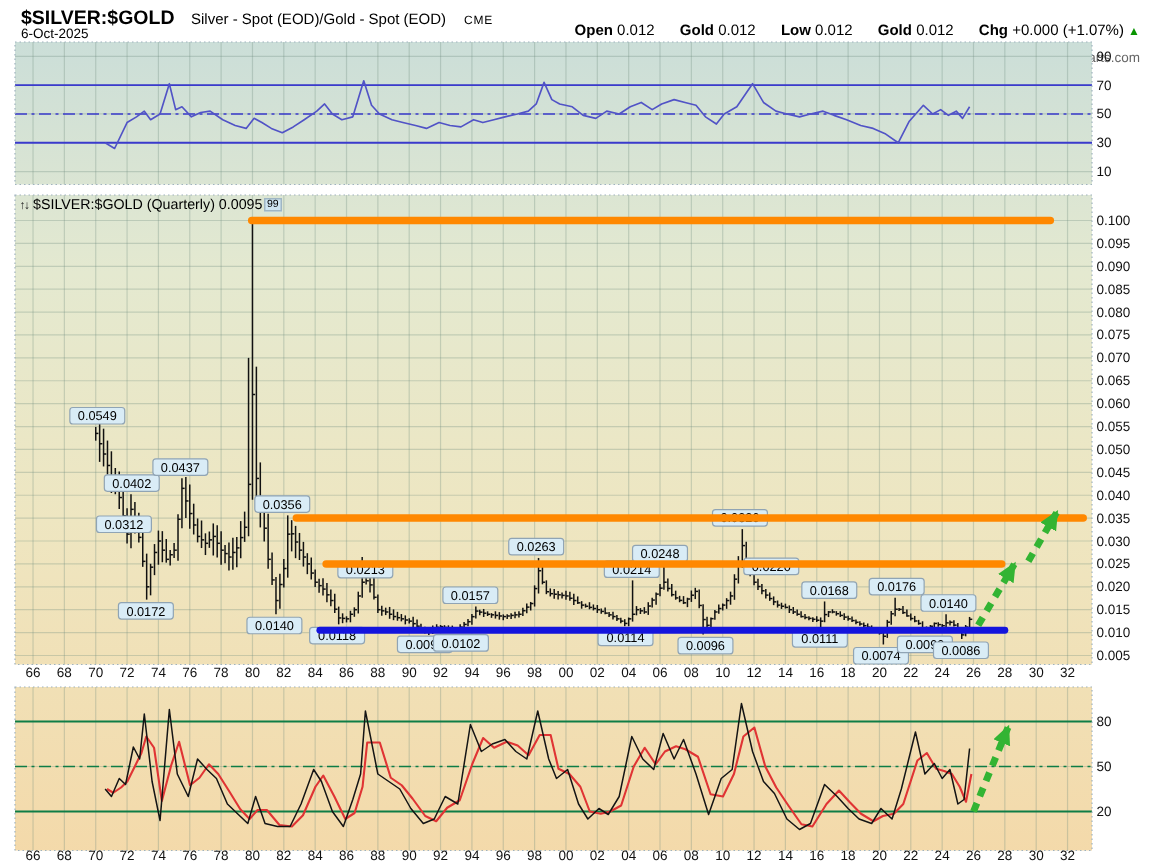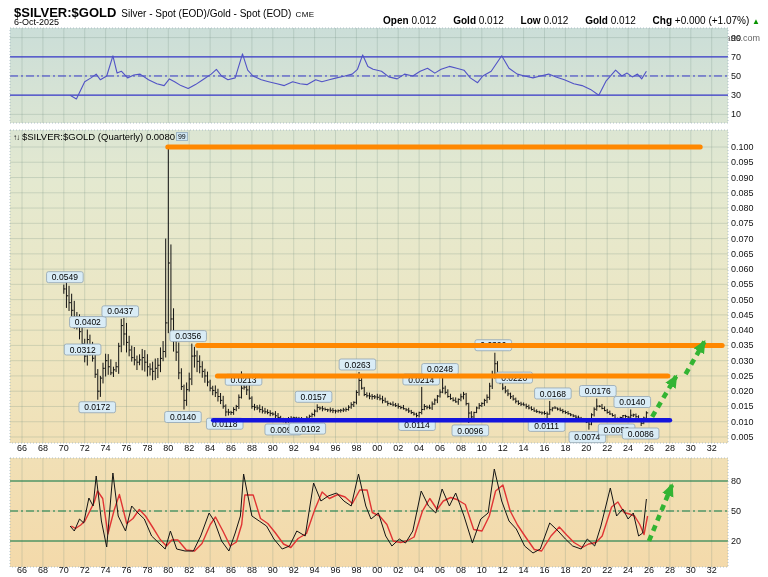--- a/index.html
+++ b/index.html
@@ -1,21 +1,21 @@
 <!DOCTYPE html>
 <html><head>
 <meta charset="utf-8">
 <style>
   html,body{margin:0;padding:0;background:#fff;}
   #stage{position:relative;width:768px;height:577px;background:#fff;overflow:hidden;
          font-family:"Liberation Sans", sans-serif;}
   .hdr-row1{position:absolute;left:14px;top:3px;white-space:nowrap;}
   .sym{font-size:13px;font-weight:bold;color:#000;}
-  .desc{font-size:10px;color:#000;margin-left:5px;}
-  .exch{font-size:8px;color:#000;margin-left:4px;letter-spacing:.5px;}
+  .desc{font-size:10px;color:#000;margin-left:11px;}
+  .exch{font-size:8px;color:#000;margin-left:12px;letter-spacing:.5px;}
   .credit{position:absolute;right:8px;top:3px;font-size:9px;color:#666;margin-top:30px;}
   .date{position:absolute;left:14px;top:17px;font-size:9px;color:#000;text-align:right;}
   .quote{position:absolute;right:8px;top:15px;font-size:10px;color:#000;white-space:nowrap;}
   .quote b{margin-left:14px;}
   .quote .up{color:#089400;font-size:8px;}
   .plabel{position:absolute;left:13px;top:131px;font-size:9.5px;color:#000;white-space:nowrap;}
   .plabel .updn{font-size:8px;letter-spacing:-1px;margin-right:3px;color:#222;}
   .plabel .sup{font-size:7px;background:#cfe6f3;border:1px solid #9fb6c4;padding:0 1px;margin-left:1px;vertical-align:1px;}
   svg text{font-family:"Liberation Sans", sans-serif;}
 </style>
@@ -876,15 +876,15 @@
         <text x="607.2012807451614" y="573" font-size="9" fill="#111111" text-anchor="middle">22</text>
         <text x="628.1007131421925" y="573" font-size="9" fill="#111111" text-anchor="middle">24</text>
         <text x="649.0001455392235" y="573" font-size="9" fill="#111111" text-anchor="middle">26</text>
         <text x="669.8995779362544" y="573" font-size="9" fill="#111111" text-anchor="middle">28</text>
         <text x="690.7990103332854" y="573" font-size="9" fill="#111111" text-anchor="middle">30</text>
         <text x="711.6984427303164" y="573" font-size="9" fill="#111111" text-anchor="middle">32</text>
       </g>
     </svg>
 
   <div class="plabel">
-    <span class="updn">↑↓</span><span>$SILVER:$GOLD (Quarterly)</span>&nbsp;<span>0.0080</span><span class="sup">99</span>
+    <span class="updn">↑↓</span><span>$SILVER:$GOLD (Quarterly)</span>&nbsp;<span>0.0095</span><span class="sup">99</span>
   </div>
 </div>
 
 </body></html>

